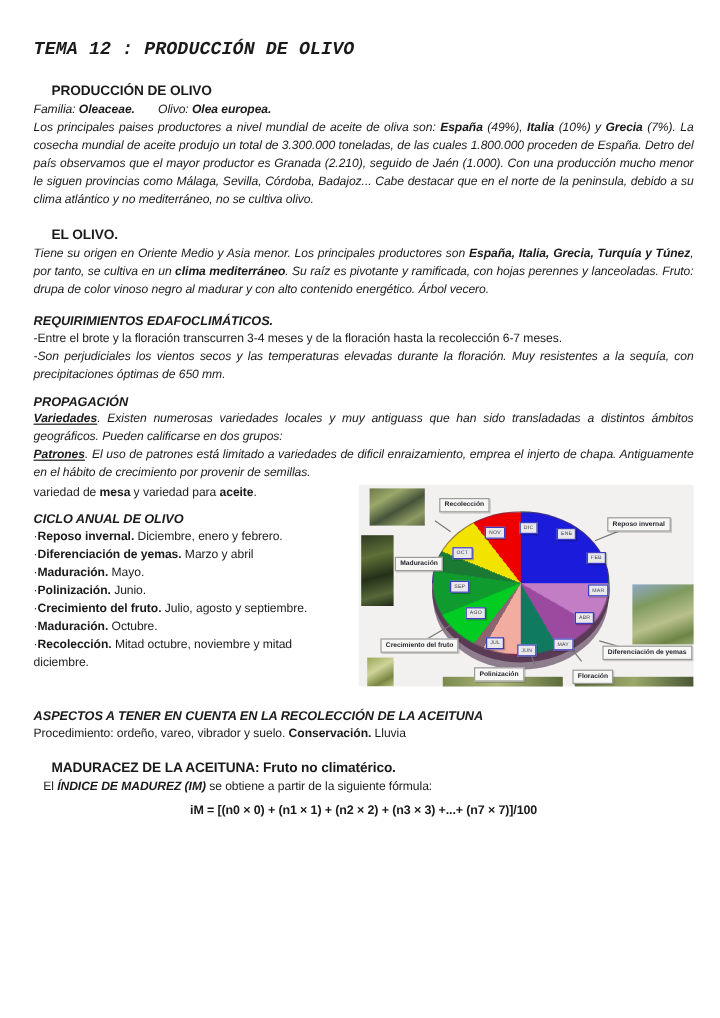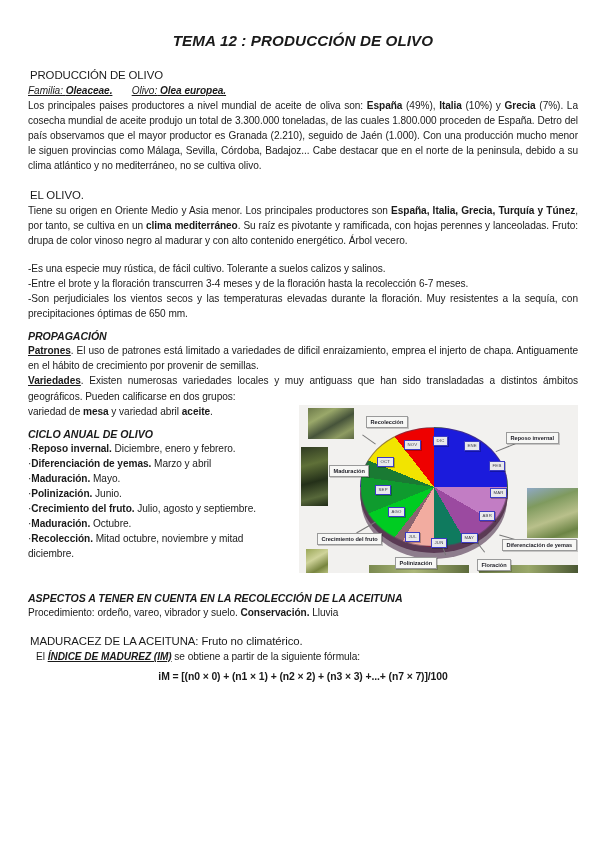--- a/index.html
+++ b/index.html
@@ -16,60 +16,62 @@
     color: #1a1a1a;
     overflow: hidden;
   }
   .page {
     position: relative;
     width: 600px;
     height: 848px;
     padding: 26px 22px 10px 28px;
   }
   .doc-title {
-    text-align: center;
+    text-align: left;
     font-size: 15.2px;
     font-weight: bold;
     font-style: italic;
     letter-spacing: 0.1px;
     margin: 6px 0 20px 0;
+    font-family: Liberation Mono, monospace;
   }
   h2.section-head {
     font-size: 11.4px;
-    font-weight: normal;
-    margin: 0 0 2px 2px;
+    font-weight: bold;
+    margin: 0 0 2px 15px;
     letter-spacing: -0.1px;
   }
   h3.sub-head {
     font-size: 10.6px;
     font-weight: bold;
     font-style: italic;
     margin: 0 0 1px 0;
     letter-spacing: -0.05px;
   }
   p.body-text {
     font-size: 10.1px;
     line-height: 15.1px;
     margin: 0;
     text-align: justify;
     text-justify: inter-word;
     letter-spacing: -0.05px;
+    font-style: italic;
   }
   p.line {
     font-size: 10.1px;
     line-height: 15.1px;
     margin: 0;
     text-align: left;
     letter-spacing: -0.05px;
   }
   .gap-sm { height: 9px; }
   .gap-md { height: 13px; }
   .gap-lg { height: 15px; }
   b, .b { font-weight: bold; }
-  i, .i { font-style: italic; text-decoration: underline; }
+  i, .i { font-style: italic; }
   u, .u { text-decoration: underline; }
 
   
   .figure-wrap {
     float: right;
     width: 279px;
     height: 168px;
     margin: 1px 0 4px 10px;
     shape-outside: margin-box;
   }
@@ -184,29 +186,29 @@
 
   <p class="body-text"><span>Los principales paises productores a nivel mundial de aceite de oliva son: </span><b>España</b><span> (49%), </span><b>Italia</b><span> (10%) y </span><b>Grecia</b><span> (7%). </span><span>La cosecha mundial de aceite produjo un total de 3.300.000 toneladas, de las cuales 1.800.000 proceden de España. Detro del país observamos que el mayor productor es Granada (2.210), seguido de Jaén (1.000). Con una producción mucho menor le siguen provincias como Málaga, Sevilla, Córdoba, Badajoz... Cabe destacar que en el norte de la peninsula, debido a su clima atlántico y no mediterráneo, no se cultiva olivo.</span></p>
 
   <div class="gap-lg"></div>
 
   <h2 class="section-head">EL OLIVO.</h2>
   <p class="body-text"><span>Tiene su origen en Oriente Medio y Asia menor. Los principales productores son </span><b>España, Italia, Grecia, Turquía y Túnez</b><span>, por tanto, se cultiva en un </span><b>clima mediterráneo</b><span>. Su raíz es pivotante y ramificada, con hojas perennes y lanceoladas. Fruto: drupa de color vinoso negro al madurar y con alto contenido energético. Árbol vecero.</span></p>
 
   <div class="gap-md"></div>
 
-  <p class="line">-Es una especie muy rústica, de fácil cultivo. Tolerante a suelos calizos y salinos.</p>
+  <h3 class="sub-head">REQUIRIMIENTOS EDAFOCLIMÁTICOS.</h3>
   <p class="line">-Entre el brote y la floración transcurren 3-4 meses y de la floración hasta la recolección 6-7 meses.</p>
   <p class="body-text">-Son perjudiciales los vientos secos y las temperaturas elevadas durante la floración. Muy resistentes a la sequía, con precipitaciones óptimas de 650 mm.</p>
 
   <div class="gap-sm"></div>
 
   <h3 class="sub-head">PROPAGACIÓN</h3>
+  <p class="body-text"><b class="u">Variedades</b><span>. Existen numerosas variedades locales y muy antiguass que han sido transladadas a distintos ámbitos geográficos. Pueden calificarse en dos grupos:</span></p>
   <p class="body-text"><b class="u">Patrones</b><span>. El uso de patrones está limitado a variedades de dificil enraizamiento, emprea el injerto de chapa. Antiguamente en el hábito de crecimiento por provenir de semillas.</span></p>
-  <p class="body-text"><b class="u">Variedades</b><span>. Existen numerosas variedades locales y muy antiguass que han sido transladadas a distintos ámbitos geográficos. Pueden calificarse en dos grupos:</span></p>
 
   <div class="figure-wrap">
     <div class="figure">
 
       <div class="photo ph1"></div>
       <div class="photo ph2"></div>
       <div class="photo ph3"></div>
       <div class="photo ph4"></div>
       <div class="photo ph5"></div>
       <div class="photo ph6"></div>
@@ -239,21 +241,21 @@
       <div class="clabel" style="left:207px;top:27px;">Reposo invernal</div>
       <div class="clabel" style="left:30px;top:60px;">Maduración</div>
       <div class="clabel" style="left:18px;top:128px;">Crecimiento del fruto</div>
       <div class="clabel" style="left:96px;top:152px;">Polinización</div>
       <div class="clabel" style="left:178px;top:154px;">Floración</div>
       <div class="clabel" style="left:203px;top:134px;">Diferenciación de yemas</div>
 
     </div>
   </div>
 
-  <p class="line"><span>variedad de </span><b>mesa</b><span> y variedad abril </span><b>aceite</b><span>.</span></p>
+  <p class="line"><span>variedad de </span><b>mesa</b><span> y variedad para </span><b>aceite</b><span>.</span></p>
 
   <div class="gap-sm"></div>
 
   <h3 class="sub-head">CICLO ANUAL DE OLIVO</h3>
 
   <p class="line"><span>·</span><b>Reposo invernal.</b><span> Diciembre, enero y febrero.</span></p>
   <p class="line"><span>·</span><b>Diferenciación de yemas.</b><span> Marzo y abril</span></p>
   <p class="line"><span>·</span><b>Maduración.</b><span> Mayo.</span></p>
   <p class="line"><span>·</span><b>Polinización.</b><span> Junio.</span></p>
   <p class="line"><span>·</span><b>Crecimiento del fruto.</b><span> Julio, agosto y septiembre.</span></p>

